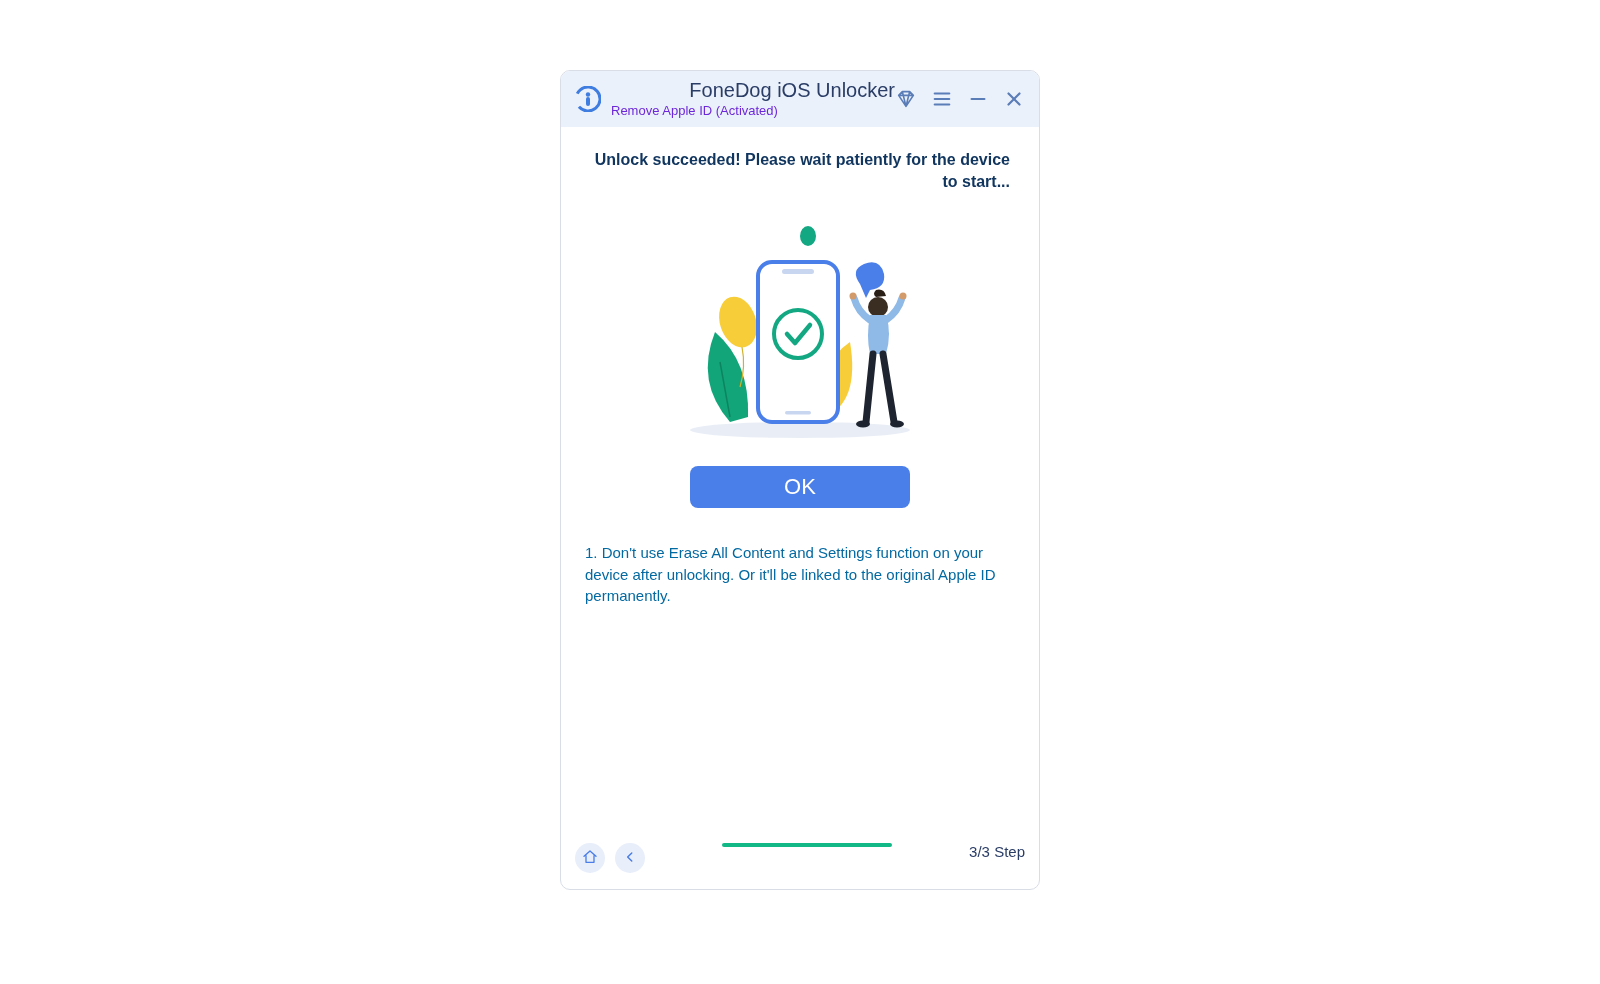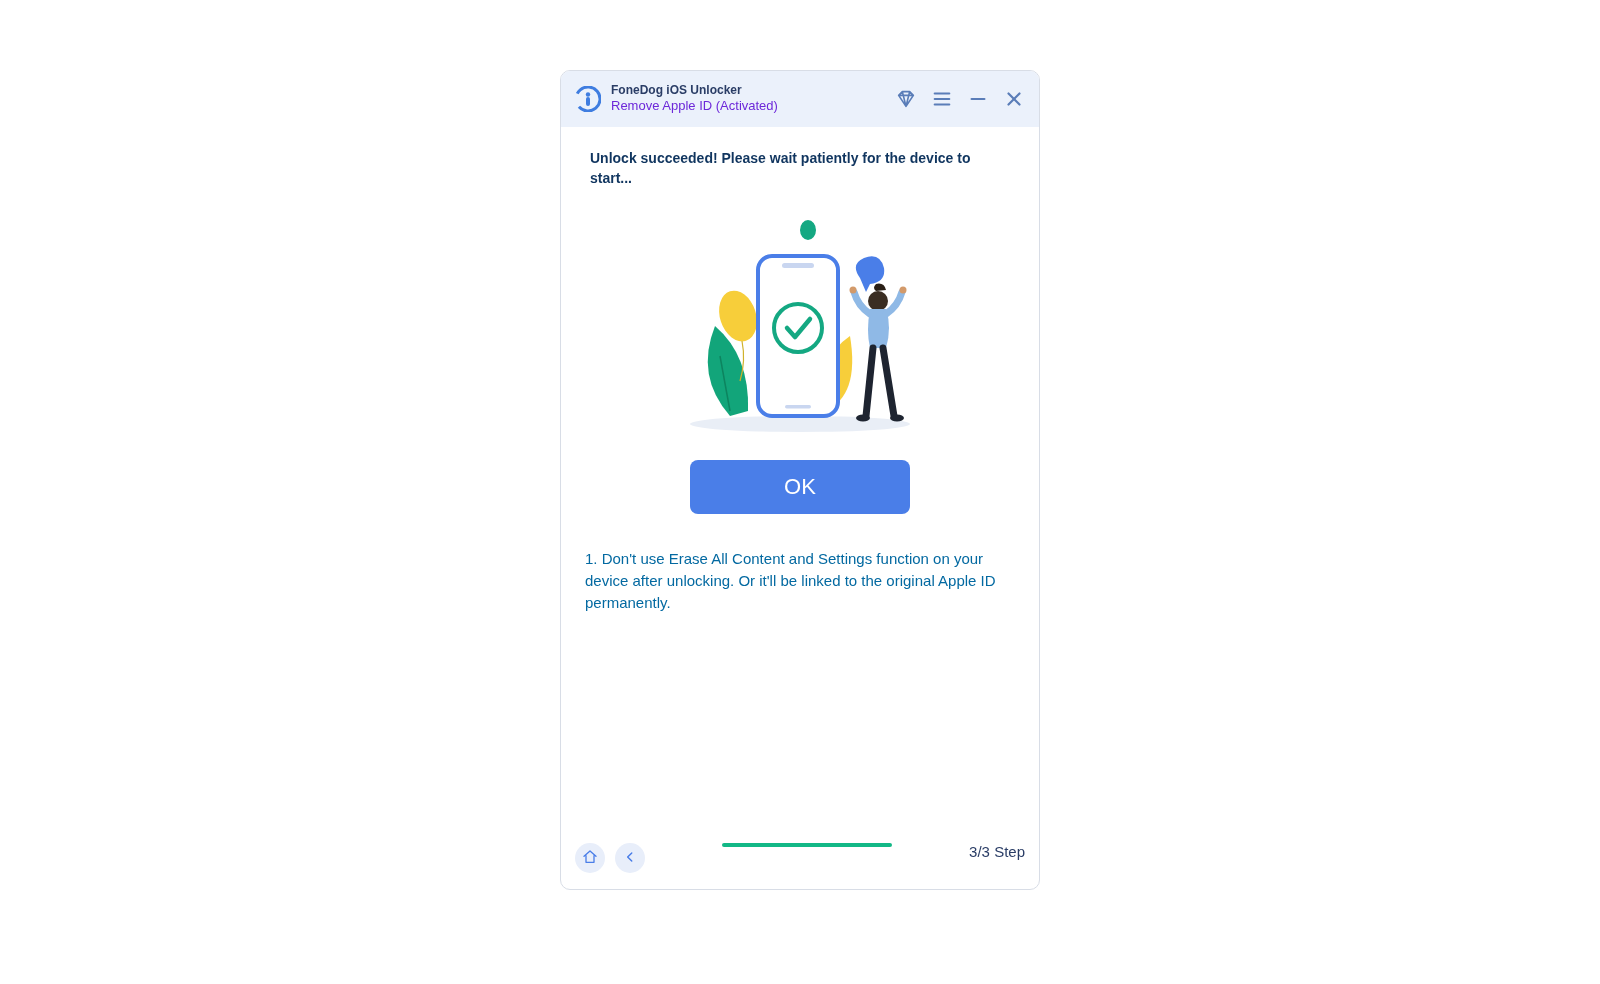--- a/index.html
+++ b/index.html
@@ -36,23 +36,24 @@
       margin-right: 10px;
       flex-shrink: 0;
     }
     .title-texts {
       flex: 1;
       display: flex;
       flex-direction: column;
       line-height: 1.25;
     }
     .app-title {
-      font-size: 12px;
-      font-weight: 700;
+      font-size: 20px;
+      font-weight: 400;
       color: #2a3d66;
+      text-align: right;
     }
     .app-subtitle {
       font-size: 13px;
       color: #6d28d9;
     }
     .titlebar-controls {
       display: flex;
       align-items: center;
       gap: 14px;
     }
@@ -60,34 +61,34 @@
     .content {
       flex: 1;
       padding: 22px 18px 10px 18px;
       display: flex;
       flex-direction: column;
       align-items: center;
     }
     .headline {
       color: #10355f;
       font-weight: 700;
-      font-size: 14px;
-      text-align: left;
+      font-size: 16px;
+      text-align: right;
       line-height: 1.4;
       max-width: 420px;
     }
     .illustration {
       margin-top: 18px;
       width: 280px;
       height: 230px;
     }
     .ok-button {
       margin-top: 24px;
       width: 220px;
-      height: 54px;
+      height: 42px;
       background: #4a7ee8;
       color: #fff;
       border: none;
       border-radius: 8px;
       font-size: 22px;
       font-weight: 500;
       cursor: pointer;
     }
     .warning-block {
       align-self: stretch;

